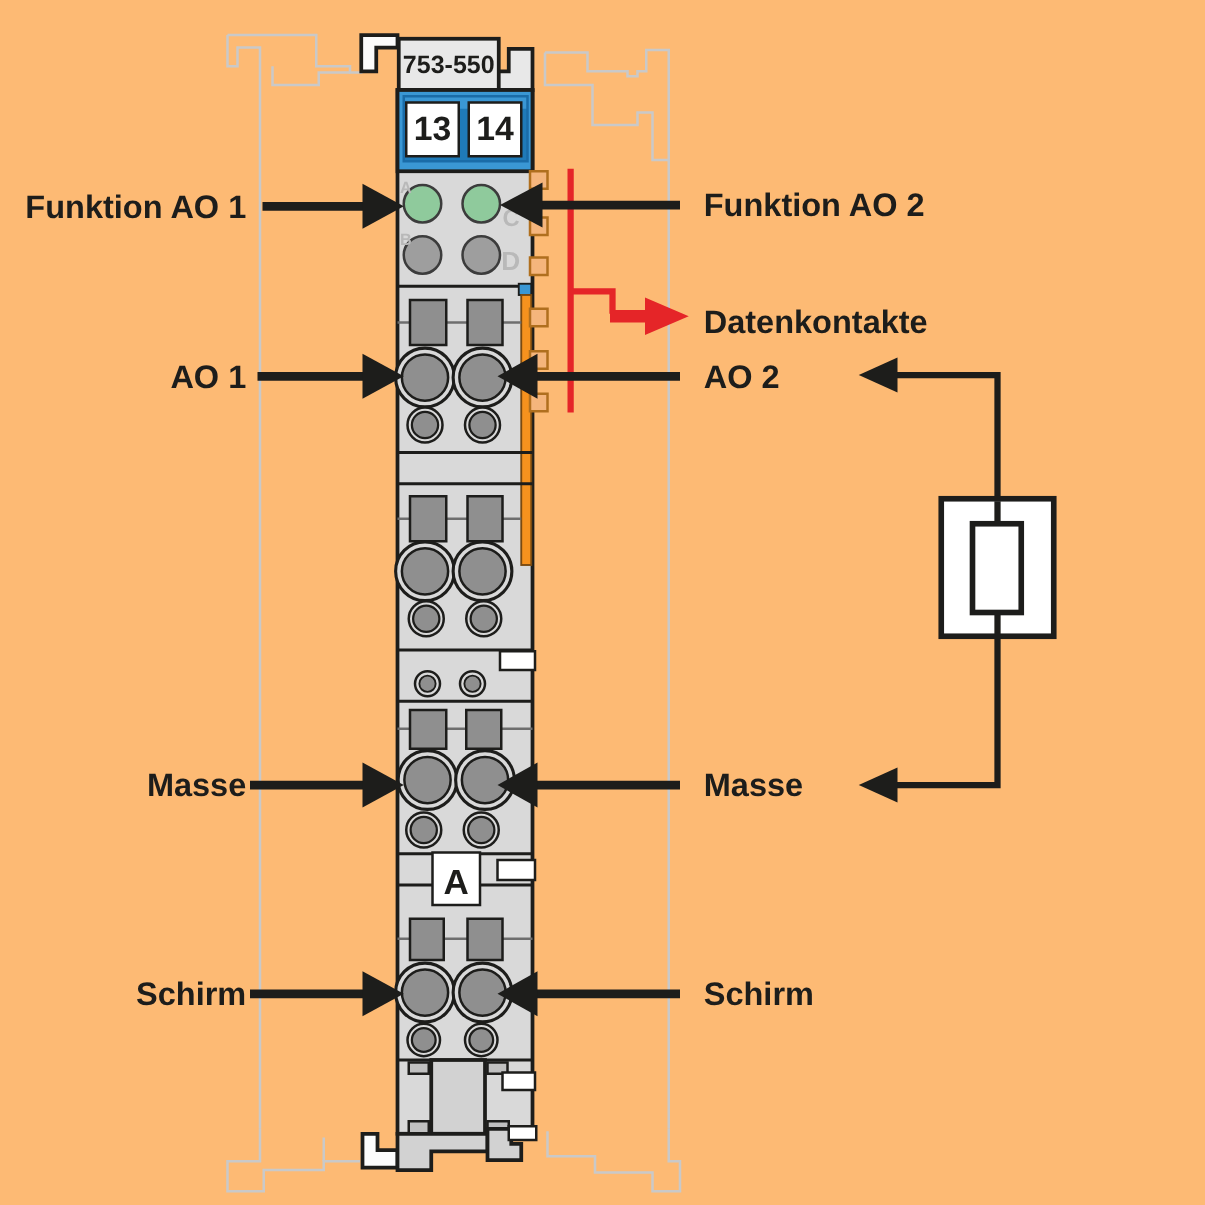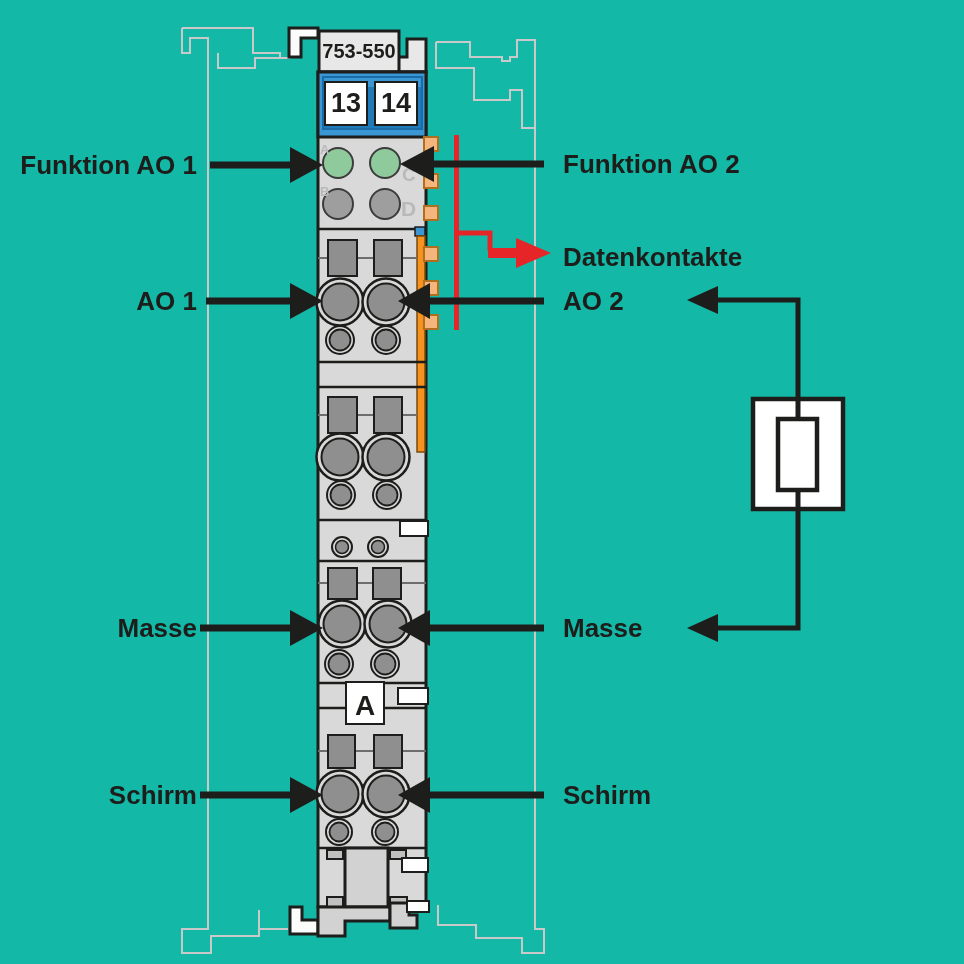--- a/index.html
+++ b/index.html
@@ -1,16 +1,16 @@
 <!DOCTYPE html>
 <html style="--ink: #1d1d1b; --module-body: #d9d9d9; --terminal-dark: #8f8f8f; --accent-blue: #3a97d4; --accent-blue-dark: #1f7ab8; --led-green: #8fca9c; --led-gray: #9e9e9e; --contact-orange: #f6921e; --contact-orange-light: #f5b57c; --highlight-red: #e52528; --ghost-outline: #c9c9c9;"><head>
 <meta charset="utf-8">
 <style>
   html,body{margin:0;padding:0;background:#fff;}
-  .stage{width:964px;height:964px;position:relative;background:#14b8a6;}
+  .stage{width:964px;height:964px;position:relative;background:#fdba74;}
   svg{display:block;}
   .ghost{stroke:var(--ghost-outline,#c9c9c9);stroke-width:2;fill:none;stroke-linejoin:miter;}
   .outl{stroke:var(--ink,#1d1d1b);stroke-width:3;stroke-linejoin:miter;}
   .thin{stroke:var(--ink,#1d1d1b);stroke-width:2;stroke-linejoin:miter;}
   .div{stroke:var(--ink,#1d1d1b);stroke-width:2.5;}
   .stub{stroke:#6e6e6e;stroke-width:2;}
   .bodyf{fill:var(--module-body,#d9d9d9);}
   .darkf{fill:var(--terminal-dark,#8f8f8f);}
   .whitef{fill:#ffffff;}
   .bluef{fill:var(--accent-blue,#3a97d4);}

